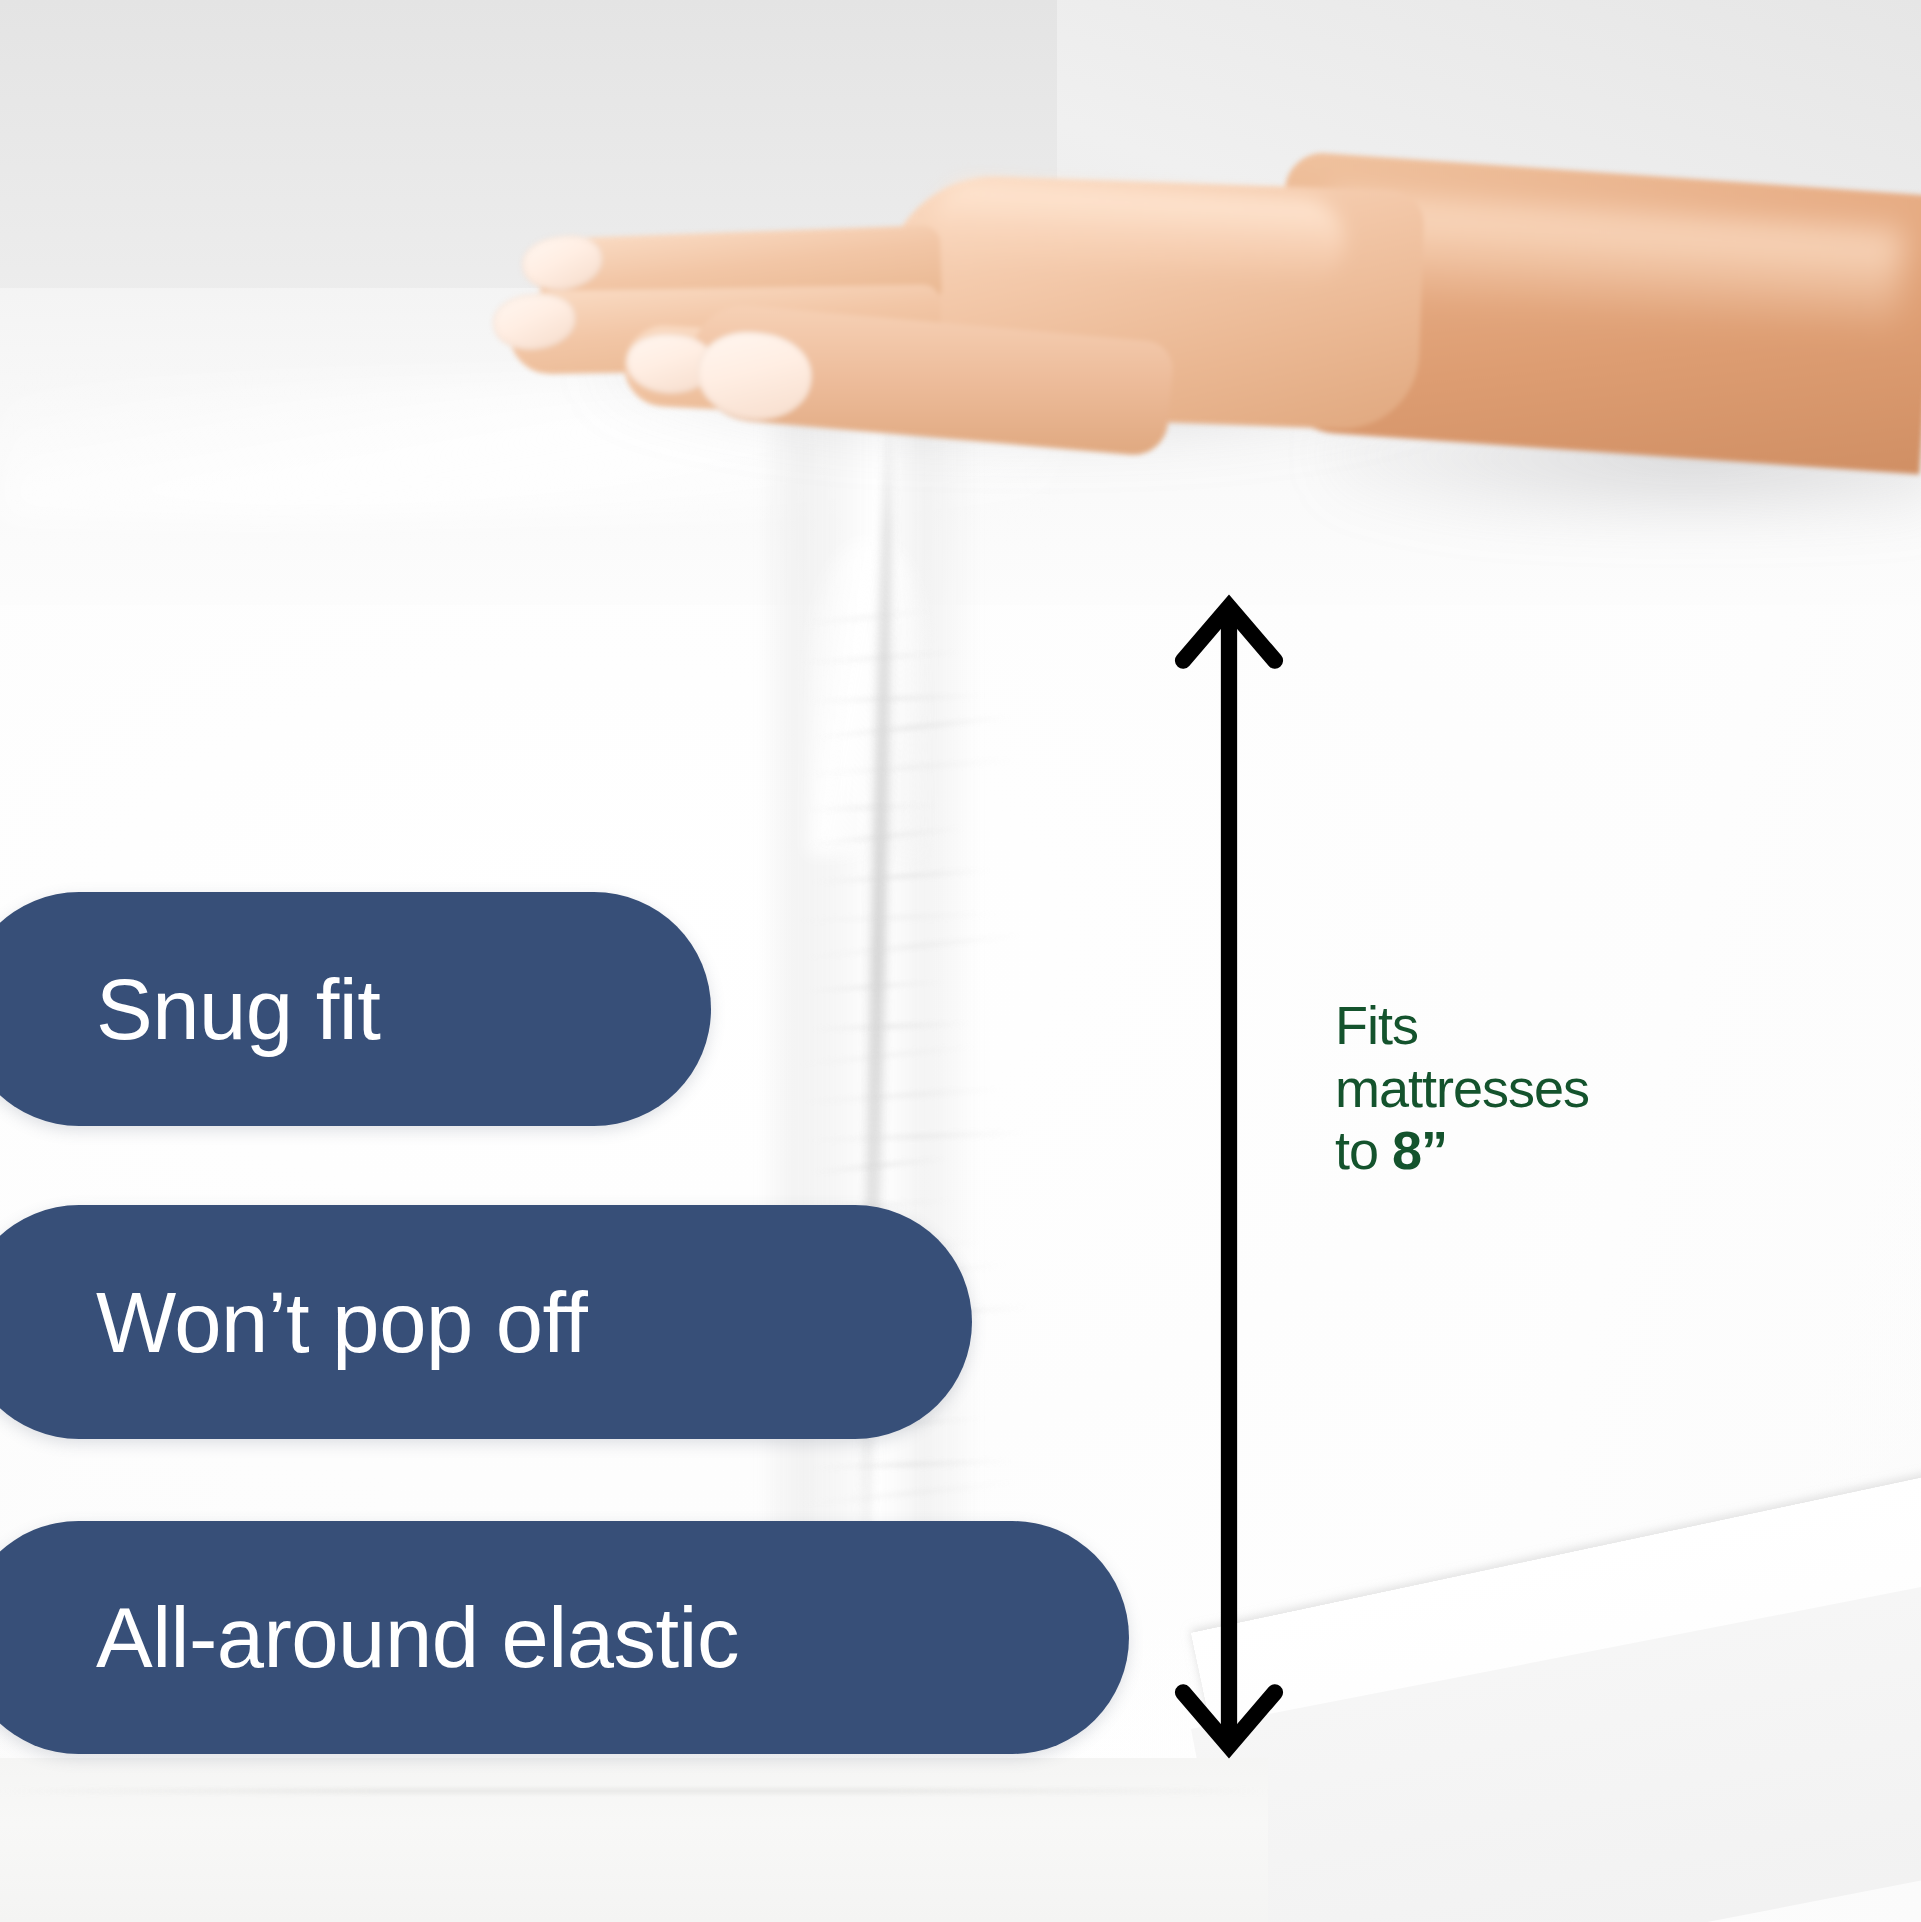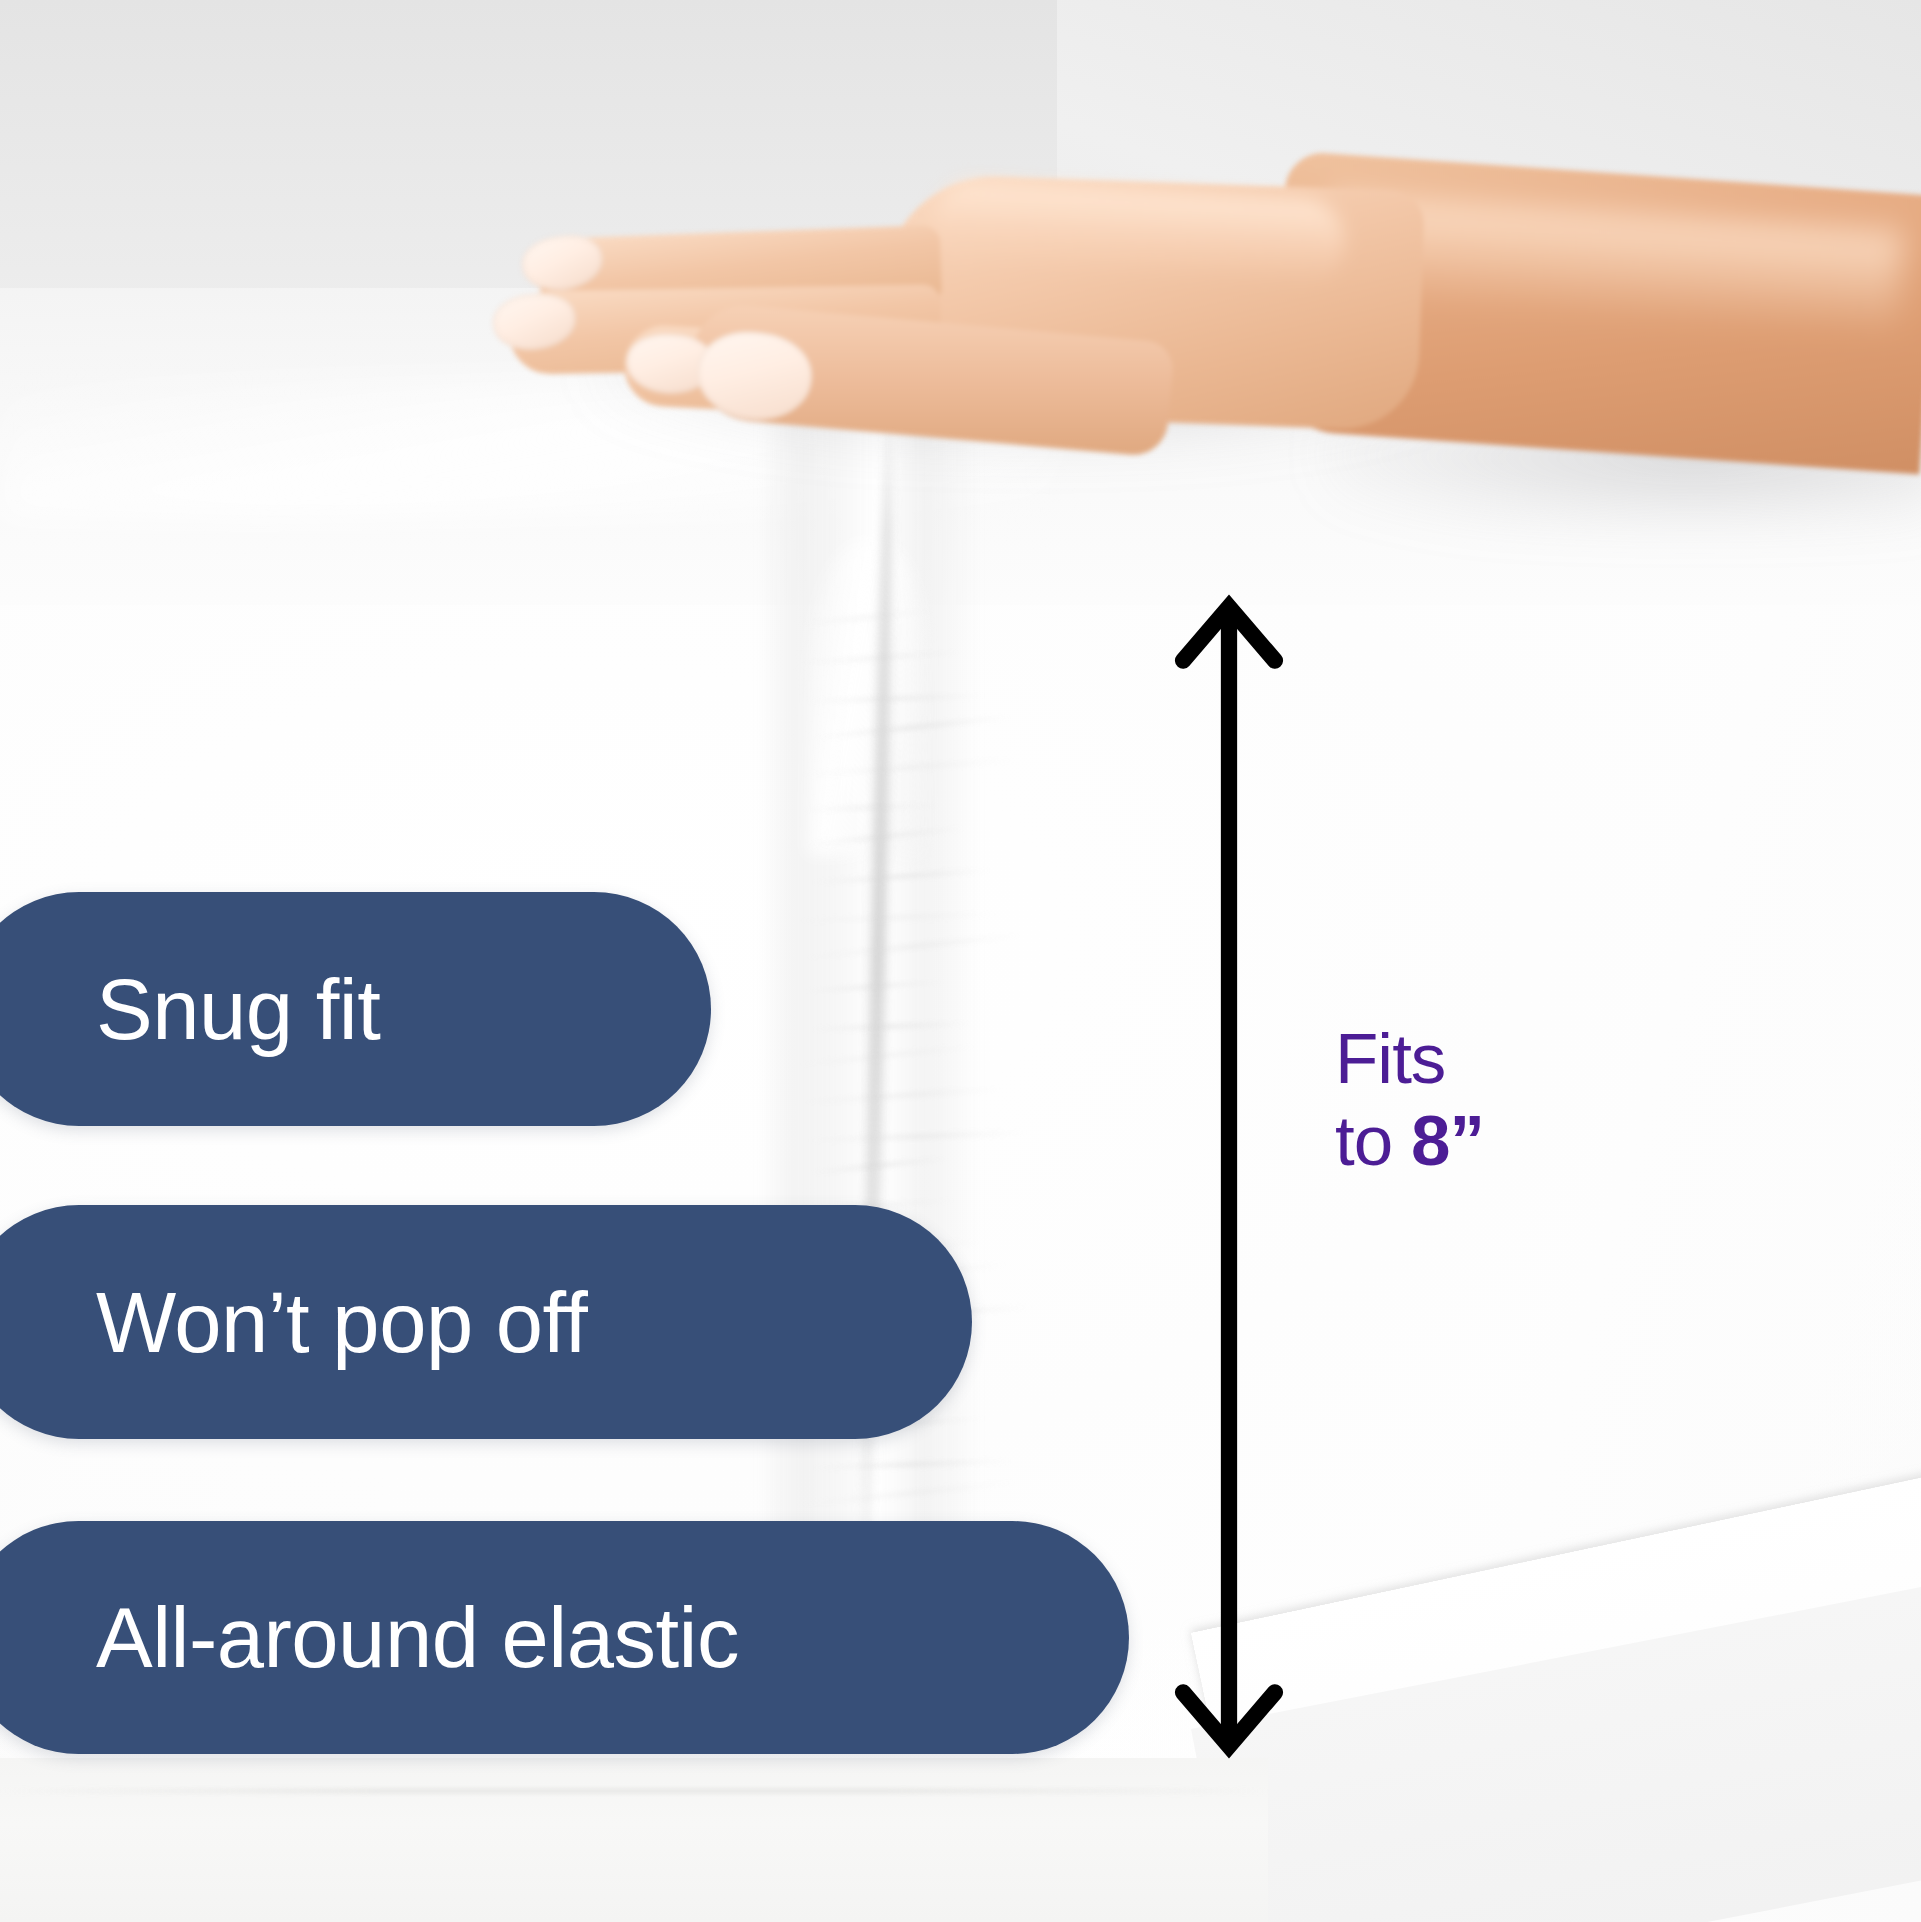--- a/index.html
+++ b/index.html
@@ -179,23 +179,23 @@
     font-size:85px;line-height:1;letter-spacing:-0.5px;
     font-weight:400;
   }
   .pill-text b{font-weight:400;margin-top:33px;}
   #pill0{top:892px;width:615px;height:234px;}
   #pill1{top:1205px;width:876px;height:234px;}
   #pill2{top:1521px;width:1033px;height:233px;}
 
   
   .caption{
-    position:absolute;left:1335px;top:1018px;width:452px;
-    color:#4c1d95;
-    font-size:71px;line-height:1.16;letter-spacing:-1px;
+    position:absolute;left:1335px;top:994px;width:452px;
+    color:#14532d;
+    font-size:54px;line-height:1.16;letter-spacing:-1px;
     font-weight:400;
   }
   .caption b{font-weight:700;}
 </style>
 </head>
 <body>
 
 <div id="stage">
 
   <div class="bg-base"></div>
@@ -276,17 +276,18 @@
   </div>
   <div class="pill" id="pill1">
     <span class="pill-text"><b>Won’t</b> pop off</span>
   </div>
   <div class="pill" id="pill2">
     <span class="pill-text"><b>All-around</b> elastic</span>
   </div>
 
   <div class="caption" id="caption">
       <div>Fits</div>
+      <div>mattresses</div>
       <div>to <b>8”</b></div>
     </div>
 
 </div>
 
 
 </body></html>

